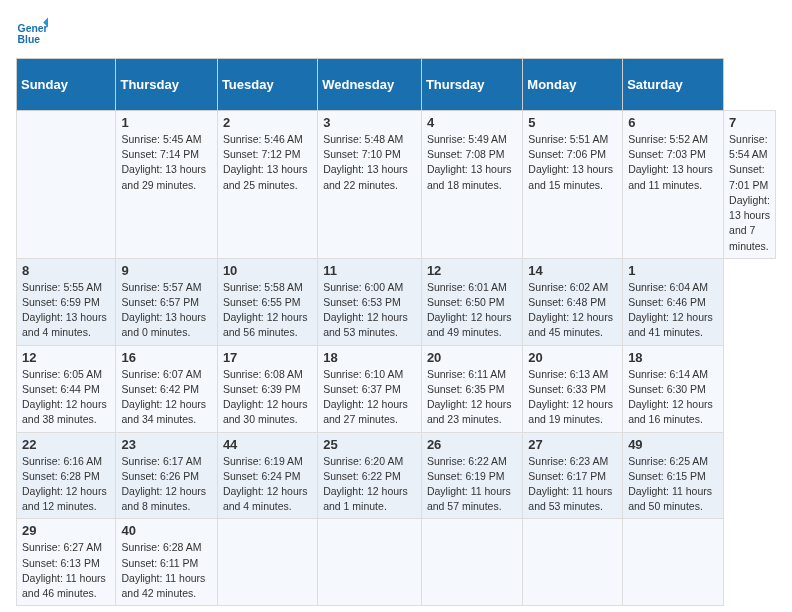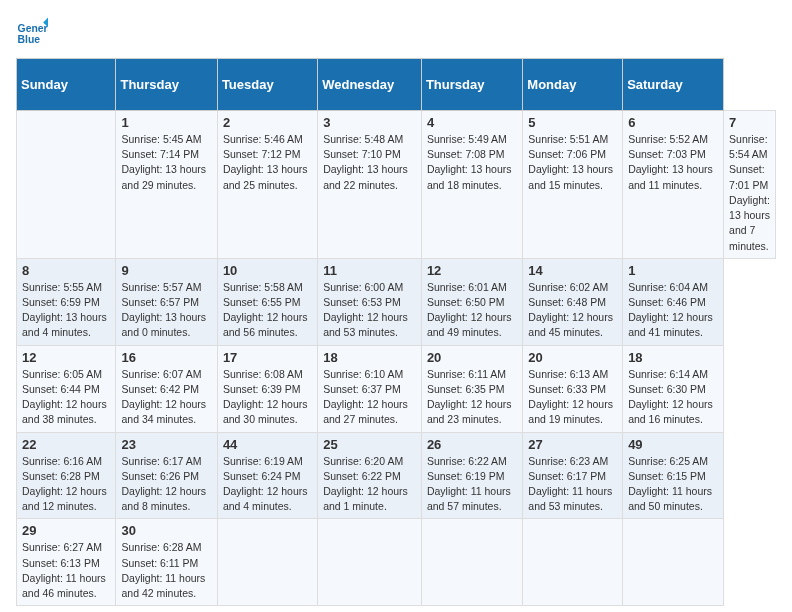--- a/index.html
+++ b/index.html
@@ -229,21 +229,21 @@
           <span class="day-num">49</span>
           <div class="day-detail">Sunrise: 6:25 AM<br>Sunset: 6:15 PM<br>Daylight: 11 hours and 50 minutes.</div>
         </td>
       </tr>
       <tr>
         <td>
           <span class="day-num">29</span>
           <div class="day-detail">Sunrise: 6:27 AM<br>Sunset: 6:13 PM<br>Daylight: 11 hours and 46 minutes.</div>
         </td>
         <td>
-          <span class="day-num">30</span>
+          <span class="day-num">40</span>
           <div class="day-detail">Sunrise: 6:28 AM<br>Sunset: 6:11 PM<br>Daylight: 11 hours and 42 minutes.</div>
         </td>
         <td class="empty-cell"></td>
         <td class="empty-cell"></td>
         <td class="empty-cell"></td>
         <td class="empty-cell"></td>
         <td class="empty-cell"></td>
       </tr>
     </tbody>
 </table>

